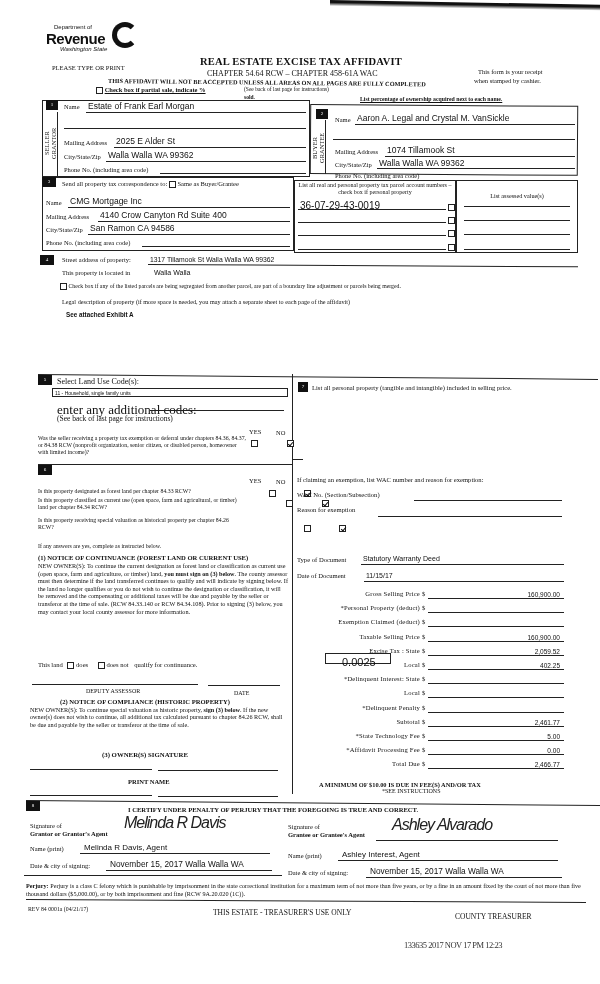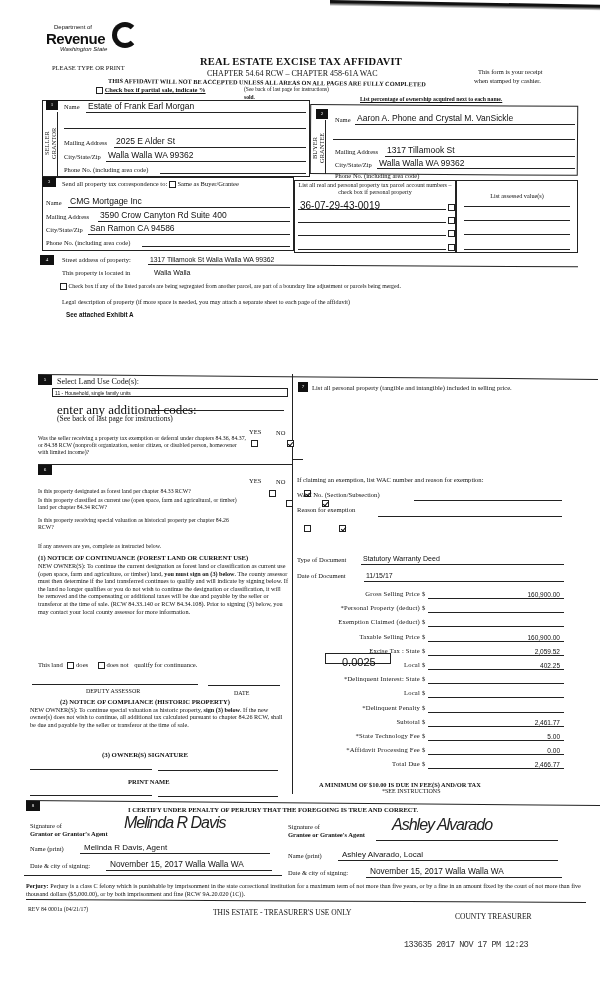--- a/index.html
+++ b/index.html
@@ -68,44 +68,44 @@
 <div class="abs hw" style="left:108px;top:150px;font-size:8.5px">Walla Walla WA 99362</div>
 <div class="line" style="left:106px;top:161px;width:200px"></div>
 <div class="abs lbl" style="left:64px;top:166px">Phone No. (including area code)</div>
 <div class="line" style="left:160px;top:173px;width:146px"></div>
 
 <div class="num" style="left:316px;top:109px">2</div>
 <div class="abs" style="left:310px;top:120px;width:16px;height:54px;border-right:1px solid #222"></div>
 <div class="vert" style="left:311px;top:126px;width:14px;height:44px">BUYER GRANTEE</div>
 
 <div class="abs lbl" style="left:335px;top:116px">Name</div>
-<div class="abs hw" style="left:357px;top:113px;font-size:8.5px">Aaron A. Phone and Crystal M. VanSickle</div>
+<div class="abs hw" style="left:357px;top:113px;font-size:8.5px">Aaron A. Legal and Crystal M. VanSickle</div>
 <div class="line" style="left:355px;top:124px;width:220px"></div>
 <div class="line" style="left:333px;top:139px;width:242px"></div>
 <div class="abs lbl" style="left:335px;top:148px">Mailing Address</div>
-<div class="abs hw" style="left:387px;top:145px;font-size:8.5px">1317 Tillamook St</div>
+<div class="abs hw" style="left:387px;top:145px;font-size:8.5px">1074 Tillamook St</div>
 <div class="line" style="left:385px;top:156px;width:190px"></div>
 <div class="abs lbl" style="left:335px;top:161px">City/State/Zip</div>
 <div class="abs hw" style="left:379px;top:158px;font-size:8.5px">Walla Walla WA 99362</div>
 <div class="line" style="left:377px;top:168px;width:198px"></div>
 <div class="abs lbl" style="left:335px;top:172px">Phone No. (including area code)</div>
 
 
 <div class="box" style="left:42px;top:177px;width:252px;height:74px"></div>
 <div class="num" style="left:42px;top:177px;width:14px">3</div>
 <div class="abs lbl" style="left:62px;top:180px">
   <span>Send all property tax correspondence to:</span>
   <span class="cb"></span>
   <span>Same as Buyer/Grantee</span>
 </div>
 <div class="abs lbl" style="left:46px;top:199px">Name</div>
 <div class="abs hw" style="left:70px;top:196px;font-size:8.5px">CMG Mortgage Inc</div>
 <div class="line" style="left:68px;top:207px;width:222px"></div>
 <div class="abs lbl" style="left:46px;top:213px">Mailing Address</div>
-<div class="abs hw" style="left:100px;top:210px;font-size:8.5px">3590 Crow Canyton Rd Suite 400</div>
+<div class="abs hw" style="left:100px;top:210px;font-size:8.5px">4140 Crow Canyton Rd Suite 400</div>
 <div class="line" style="left:98px;top:221px;width:192px"></div>
 <div class="abs lbl" style="left:46px;top:226px">City/State/Zip</div>
 <div class="abs hw" style="left:90px;top:223px;font-size:8.5px">San Ramon CA 94586</div>
 <div class="line" style="left:88px;top:234px;width:202px"></div>
 <div class="abs lbl" style="left:46px;top:239px">Phone No. (including area code)</div>
 <div class="line" style="left:142px;top:246px;width:148px"></div>
 
 
 <div class="box" style="left:294px;top:180px;width:162px;height:73px"></div>
 <div class="box" style="left:456px;top:180px;width:122px;height:73px"></div>
@@ -315,31 +315,31 @@
 <div class="abs" style="left:30px;top:862px;font-size:6.5px">Date &amp; city of signing:</div>
 <div class="abs hw" style="left:110px;top:859px;font-size:8.3px">November 15, 2017 Walla Walla WA</div>
 <div class="line" style="left:106px;top:870px;width:166px"></div>
 <div class="abs" style="left:24px;top:875px;width:258px;border-top:1px solid #222"></div>
 
 <div class="abs" style="left:288px;top:823px;font-size:6.5px">Signature of</div>
 <div class="abs" style="left:288px;top:831px;font-size:6.5px;font-weight:bold">Grantee or Grantee's Agent</div>
 <div class="abs sig" style="left:392px;top:816px">Ashley Alvarado</div>
 <div class="line" style="left:376px;top:840px;width:182px"></div>
 <div class="abs" style="left:288px;top:852px;font-size:6.5px">Name (print)</div>
-<div class="abs hw" style="left:342px;top:850px;font-size:8px">Ashley Alvarado, Local</div>
+<div class="abs hw" style="left:342px;top:850px;font-size:8px">Ashley Interest, Agent</div>
 <div class="line" style="left:338px;top:860px;width:220px"></div>
 <div class="abs" style="left:288px;top:869px;font-size:6.5px">Date &amp; city of signing:</div>
 <div class="abs hw" style="left:370px;top:866px;font-size:8.3px">November 15, 2017 Walla Walla WA</div>
 <div class="line" style="left:366px;top:877px;width:196px"></div>
 
 
 <div class="abs" style="left:26px;top:882px;width:556px;font-size:6.2px;line-height:8px">
   <b>Perjury:</b>
   <span>Perjury is a class C felony which is punishable by imprisonment in the state correctional institution for a maximum term of not more than five years, or by a fine in an amount fixed by the court of not more than five thousand dollars ($5,000.00), or by both imprisonment and fine (RCW 9A.20.020 (1C)).</span>
 </div>
 <div class="abs" style="left:26px;top:899px;width:560px;border-top:1px solid #222;transform:rotate(0.3deg);transform-origin:left"></div>
 <div class="abs" style="left:28px;top:906px;font-size:5.8px">REV 84 0001a (04/21/17)</div>
 <div class="abs" style="left:213px;top:908px;font-size:7.5px">THIS ESTATE - TREASURER'S USE ONLY</div>
 <div class="abs" style="left:455px;top:912px;font-size:7.5px">COUNTY TREASURER</div>
-<div class="abs" style="left:404px;top:940px;font-family:Liberation Mono, monospace;font-size:8.5px;color:#333;letter-spacing:-0.5px">133635 2017 NOV 17 PM 12:23</div>
+<div class="abs" style="left:404px;top:940px;font-family:Liberation Serif, serif;font-size:8.5px;color:#333;letter-spacing:-0.5px">133635 2017 NOV 17 PM 12:23</div>
 
 
 
 
 </body></html>

